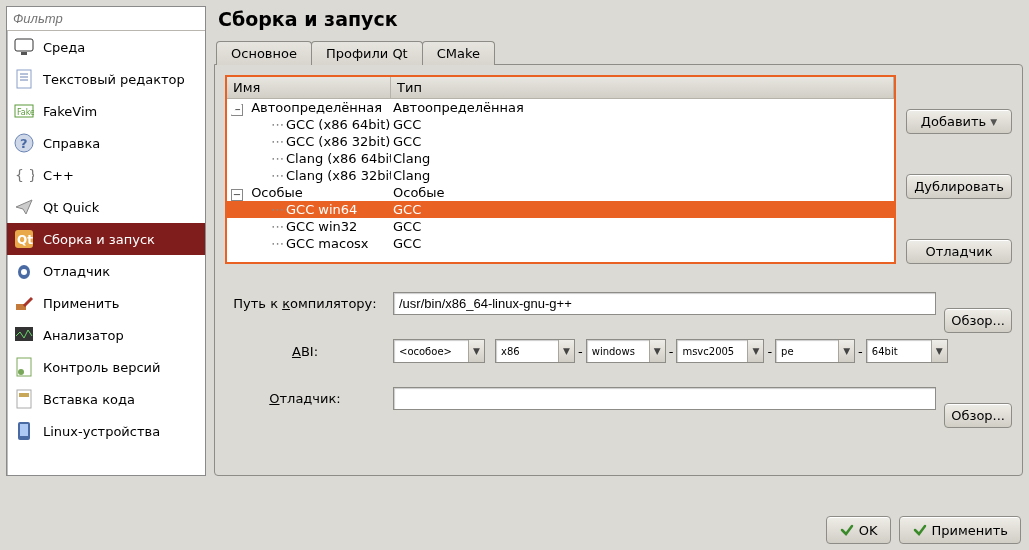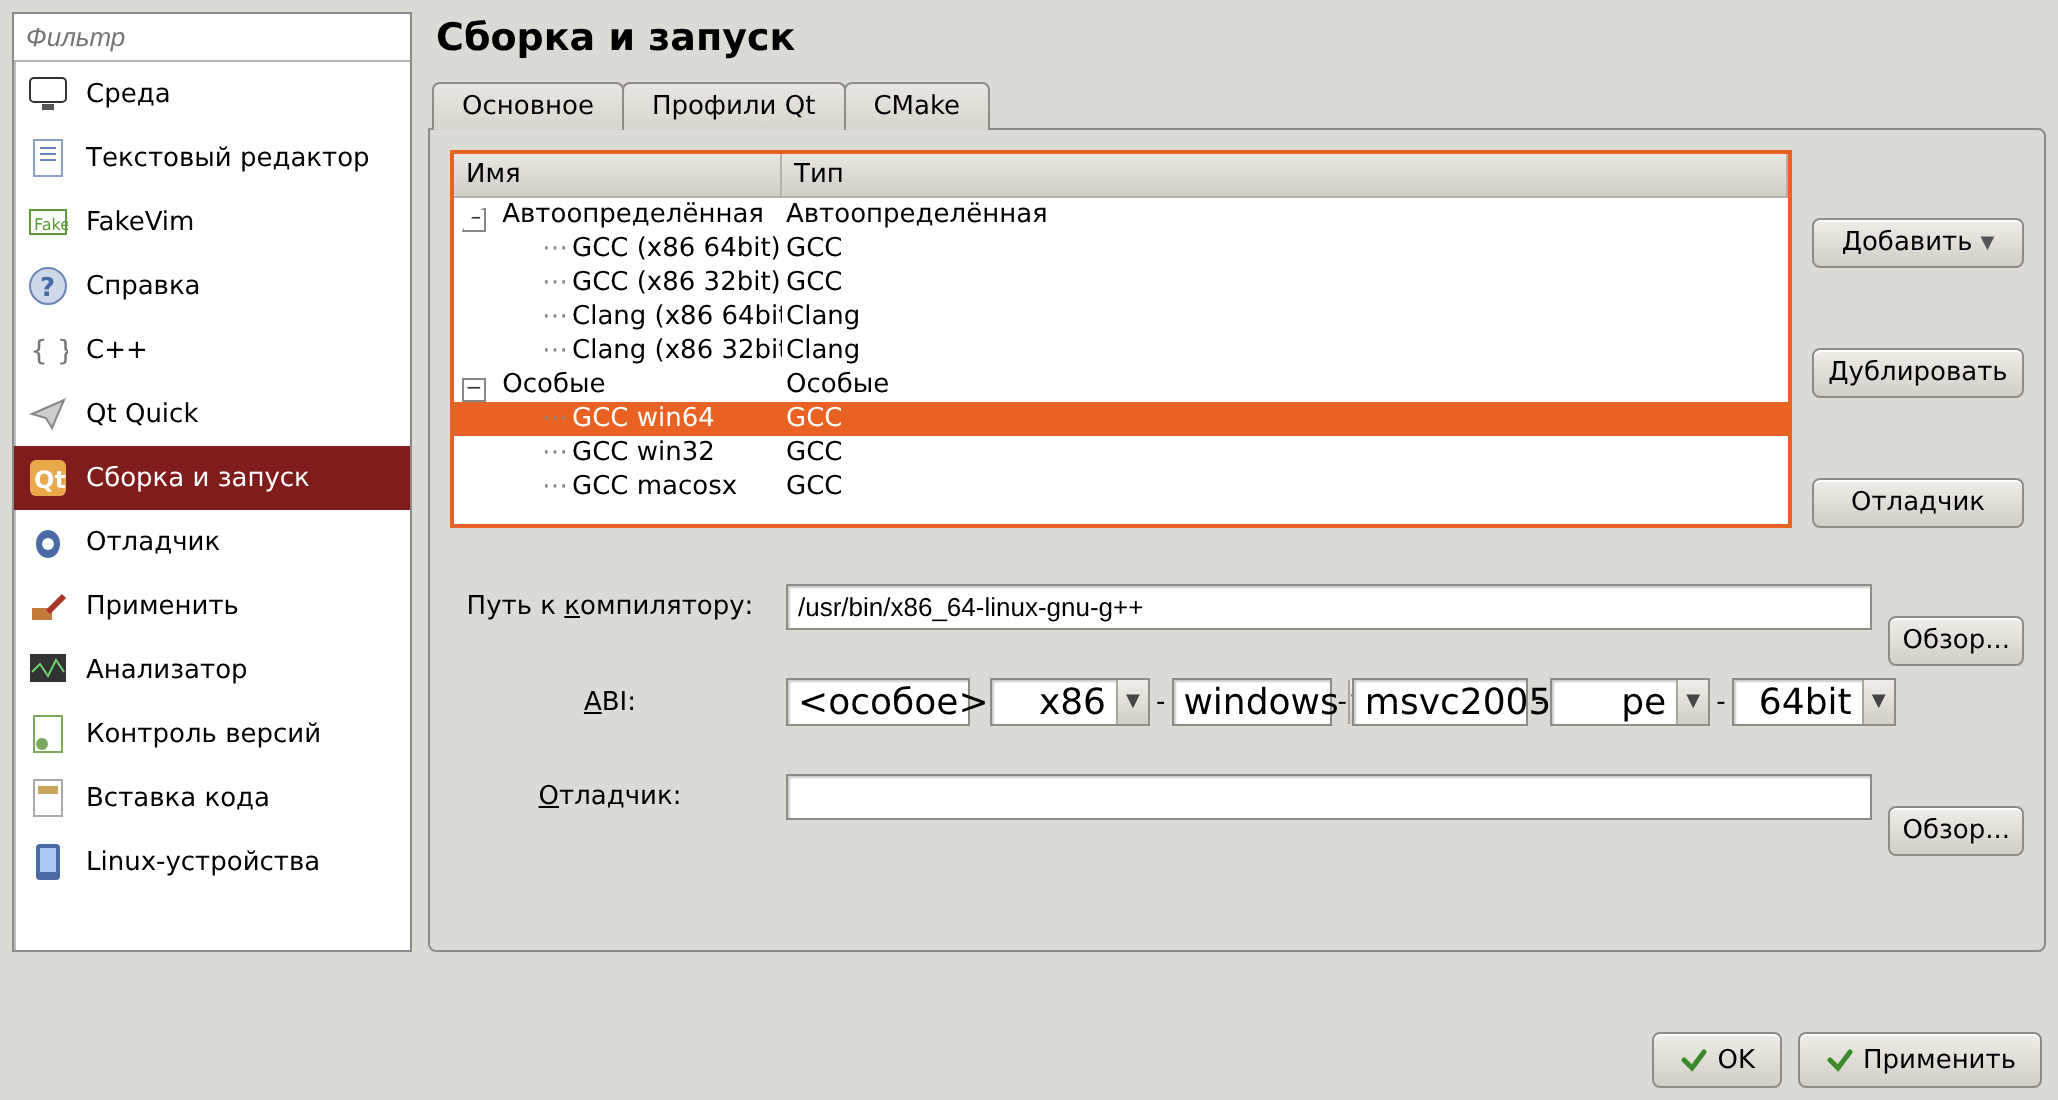--- a/index.html
+++ b/index.html
@@ -134,21 +134,21 @@
     box-shadow: inset 1px 1px 1px #ccc;
   }
   .combo-row { display: flex; gap: 2px; align-items: center; }
   .combo {
     display: flex; align-items: center;
     background: #fff;
     border: 1px solid #8e8c86;
     box-shadow: inset 1px 1px 1px #ccc;
     height: 24px;
   }
-  .combo .val { padding: 0 5px; font-size: 18px; text-align: right; }
+  .combo .val { padding: 0 5px; font-size: 10px; }
   .combo .drop {
     width: 16px; height: 100%;
     background: linear-gradient(#efede7, #d1cec6);
     border-left: 1px solid #a8a59d;
     display: flex; align-items: center; justify-content: center;
     font-size: 9px; color: #444;
   }
   .dash { padding: 0 1px; }
   .bottom-bar { display: flex; justify-content: flex-end; gap: 8px; padding: 2px 2px 0 0; }
   .bottom-bar .btn { padding: 5px 12px; }

